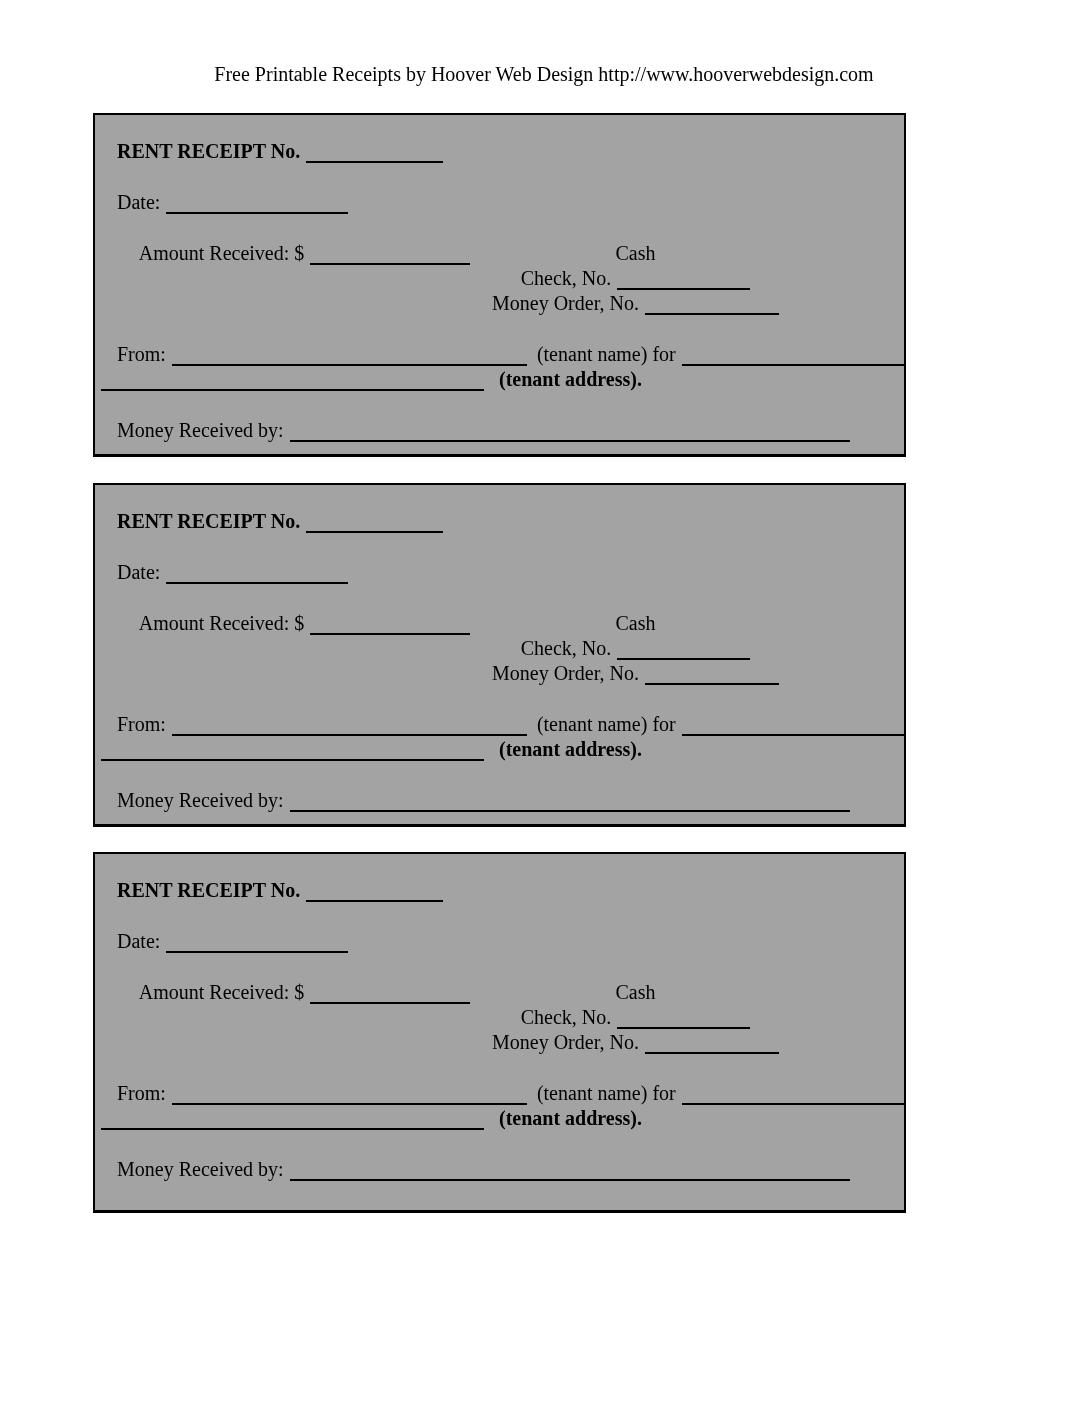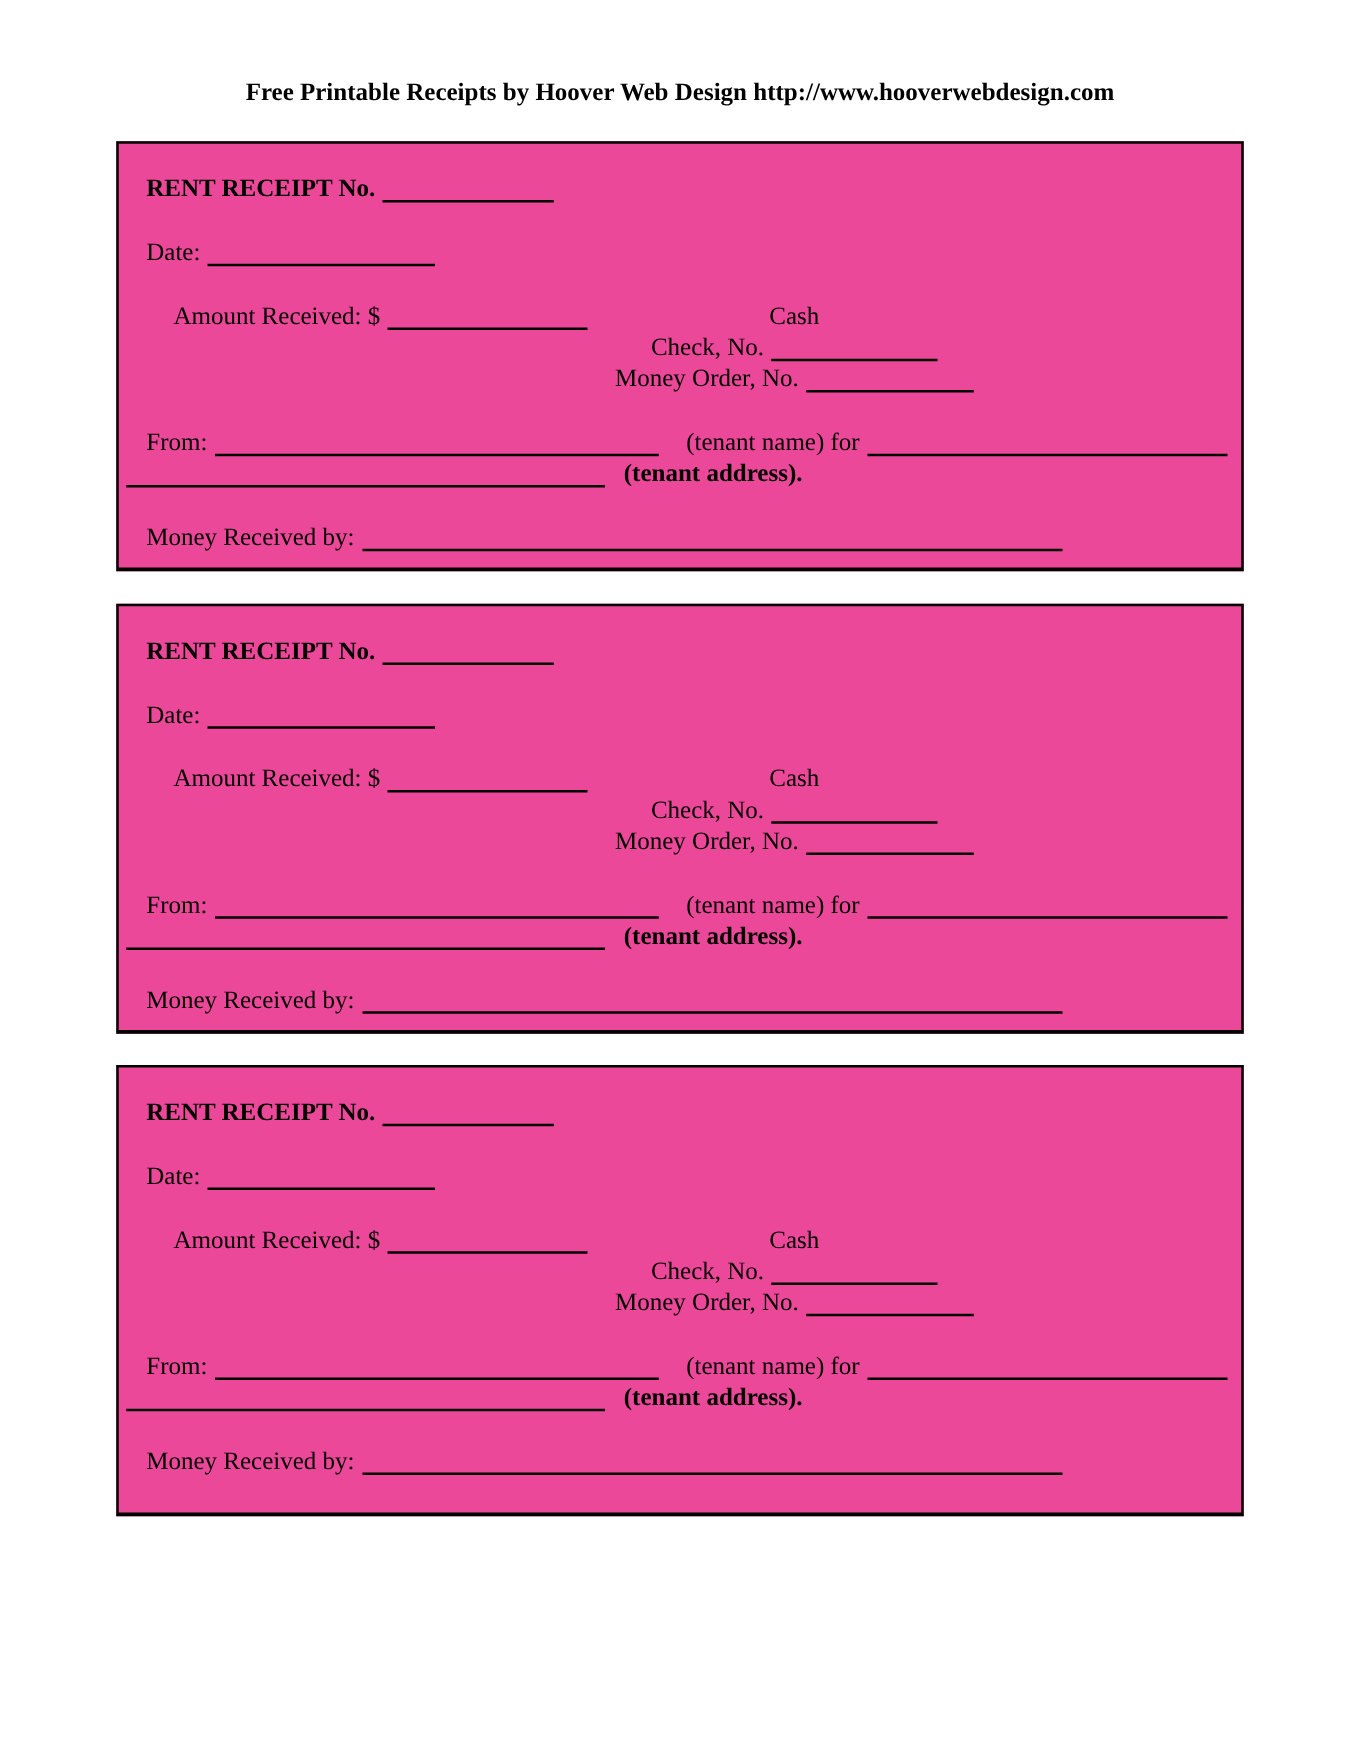--- a/index.html
+++ b/index.html
@@ -13,31 +13,30 @@
     font-family: "Liberation Serif", serif;
     font-size: 20px;
     line-height: 25px;
   }
   .page-header {
     position: absolute;
     top: 62px;
     left: 0;
     width: 100%;
     text-align: center;
-    font-weight: bold;
   }
   .box {
     position: absolute;
     left: 93px;
-    width: 902px;
+    width: 813px;
     border: 2px solid #000;
     border-bottom-width: 3px;
     padding: 24px 12px 0 22px;
     overflow: hidden;
-    background: #ec4899;
+    background: #a3a3a3;
   }
   .box1 { top: 113px; height: 344px; }
   .box2 { top: 483px; height: 344px; }
   .box3 { top: 852px; height: 361px; }
 
   p { margin: 0; }
   .row { margin-top: 26px; white-space: nowrap; }
   .title-row { margin-top: 0; font-weight: bold; }
 
   .amount-grid { display: flex; text-align: center; }
@@ -45,21 +44,21 @@
   .pay-col { flex: none; }
 
   
   .u {
     display: inline-block;
     height: 0;
     border-bottom: 2px solid #000;
     vertical-align: -5px;
     margin-left: 6px;
   }
-  .u + span { margin-left: 22px; }
+  .u + span { margin-left: 10px; }
 
   .w137 { width: 137px; }
   .w182 { width: 182px; }
   .w160 { width: 160px; }
   .w133 { width: 133px; }
   .w134 { width: 134px; }
   .w355 { width: 355px; }
   .w288 { width: 288px; }
   .w383 { width: 383px; }
   .w560 { width: 560px; }

